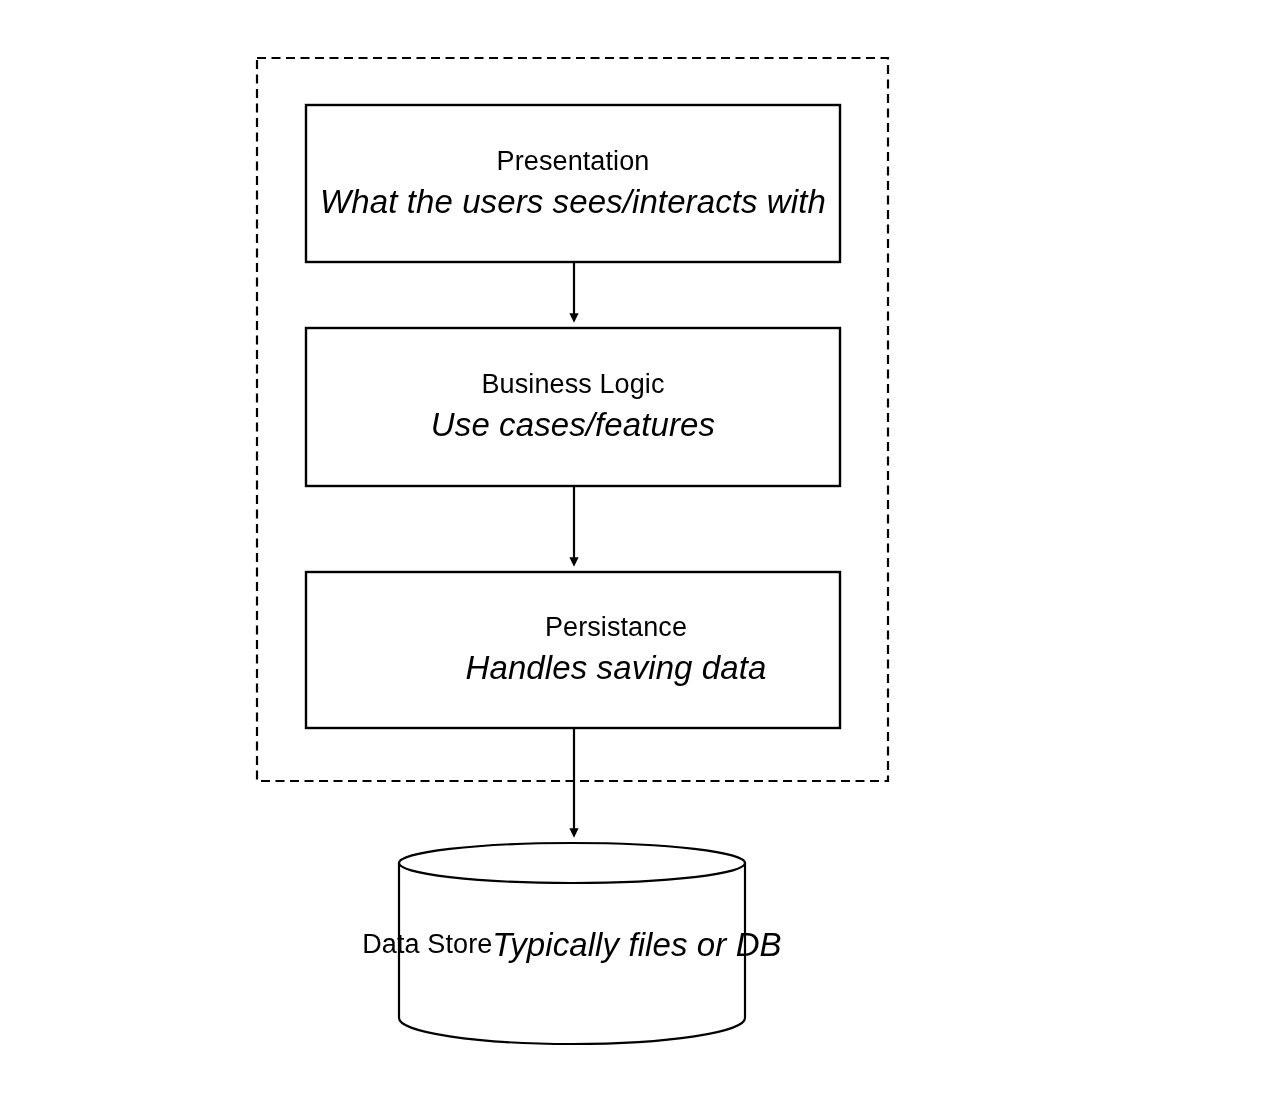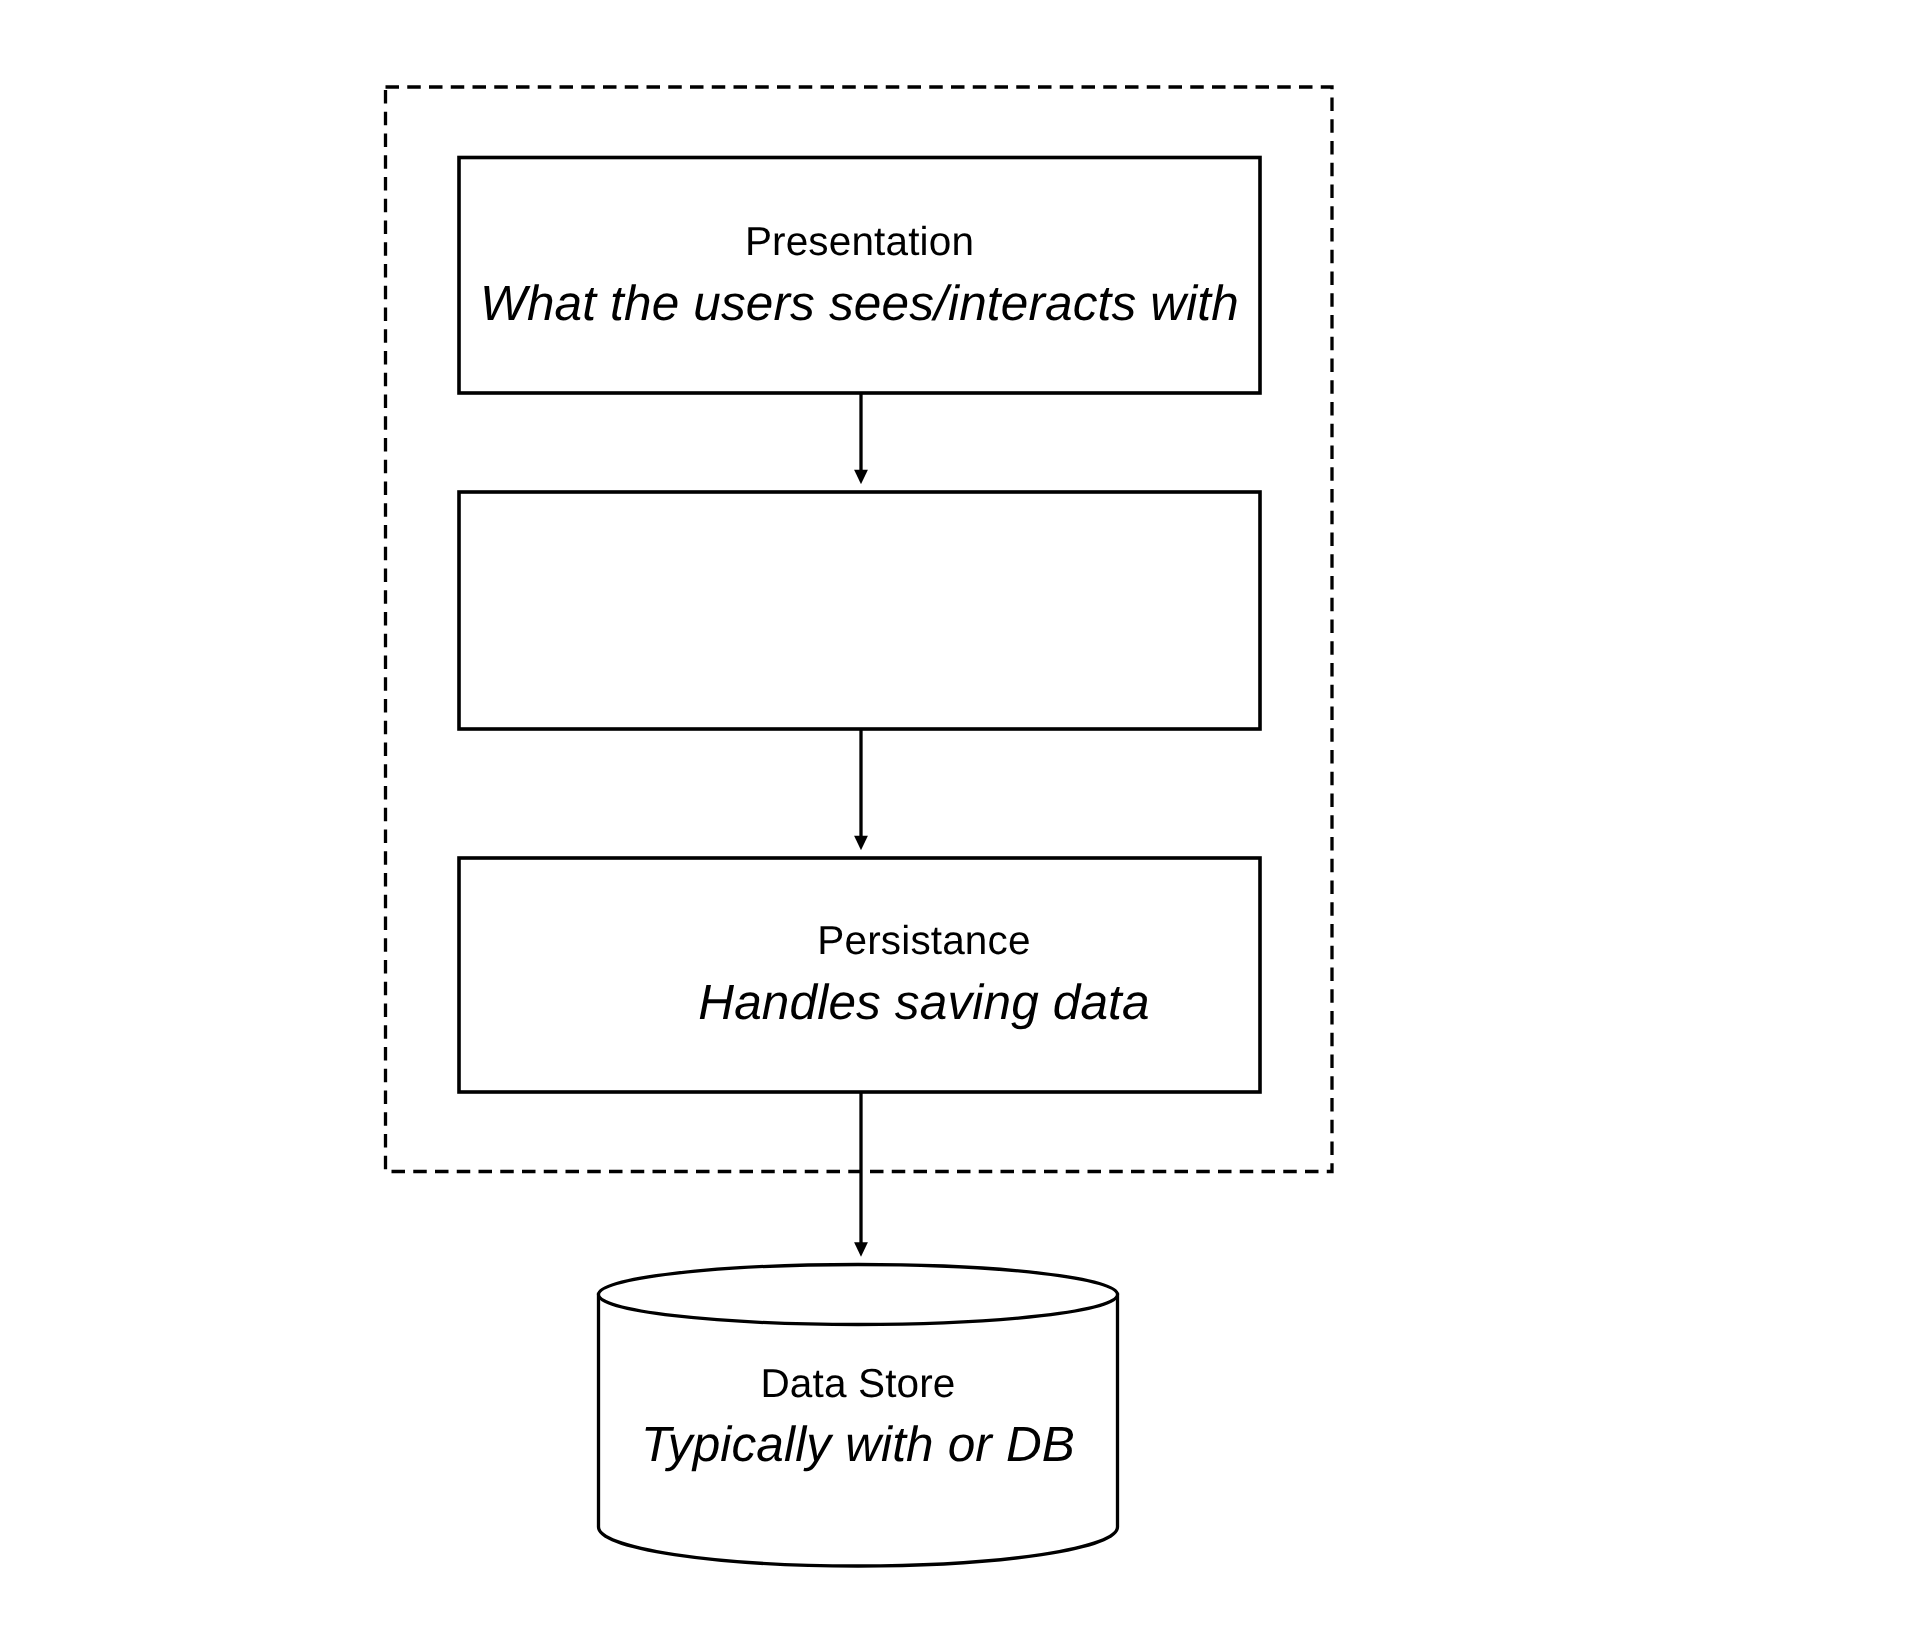--- a/index.html
+++ b/index.html
@@ -62,21 +62,21 @@
   }
   
   #datastore-label {
     left: 399px;
     top: 880px;
     width: 346px;
     height: 130px;
   }
   .datastore-label-inner {
     display: flex;
-    flex-direction: column;
+    flex-direction: row;
     align-items: center;
     justify-content: center;
     width: 100%;
     height: 100%;
   }
 </style>
 </head>
 <body>
 
 <div id="diagram-root">
@@ -114,28 +114,34 @@
     </g>
   </svg>
 
   <div class="node-label" id="layer-presentation-label">
     <div class="layer-label-inner">
       <span class="label-title">Presentation</span>
       <span class="label-sub">What the users sees/interacts with</span>
     </div>
   </div>
 
+  <div class="node-label" id="layer-business-label">
+    <div class="layer-label-inner">
+      <span class="label-title">Business Logic</span>
+      <span class="label-sub">Use cases/features</span>
+    </div>
+  </div>
 
   <div class="node-label" id="layer-persistance-label">
     <div class="layer-label-inner">
       <span class="label-title">Persistance</span>
       <span class="label-sub">Handles saving data</span>
     </div>
   </div>
 
   <div class="node-label" id="datastore-label">
     <div class="datastore-label-inner">
       <span class="label-title">Data Store</span>
-      <span class="label-sub">Typically with or DB</span>
+      <span class="label-sub">Typically files or DB</span>
     </div>
   </div>
 
 </div>
 
 </body></html>

